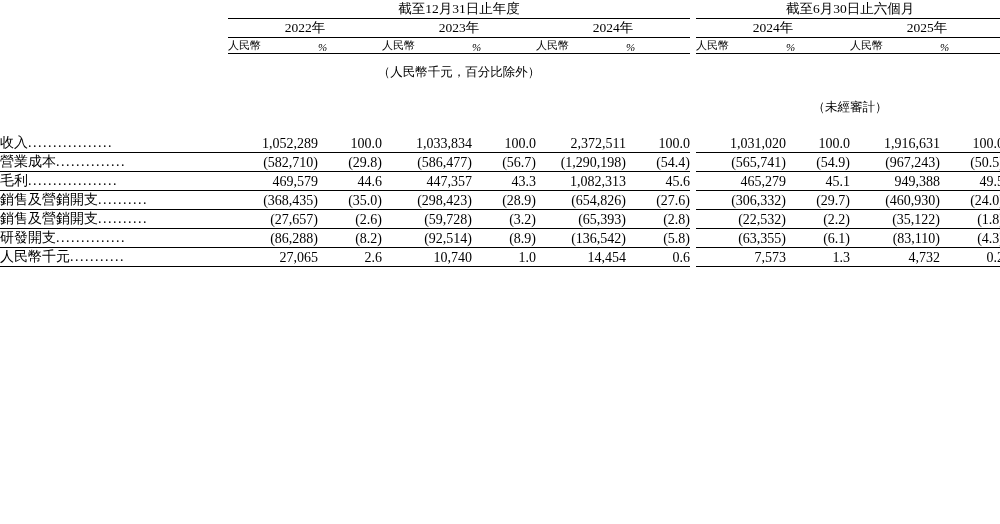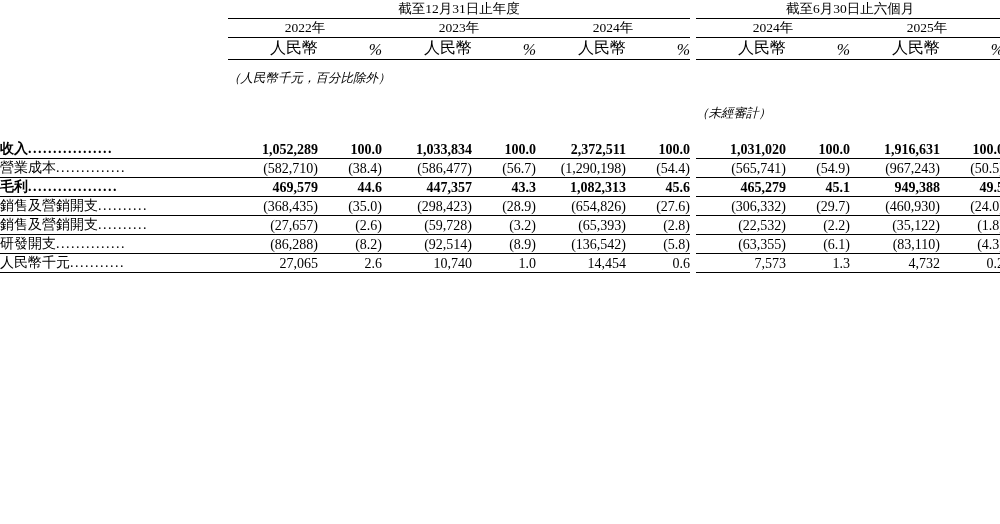--- a/index.html
+++ b/index.html
@@ -54,30 +54,29 @@
   .yr {
     text-align: center;
     font-weight: bold;
     font-size: 13.5px;
     padding-top: 5px;
     padding-bottom: 3px;
     white-space: nowrap;
     margin-top: 27px;
   }
   .unit-hdr {
-    text-align: right;
-    font-size: 16px;
+    text-align: left;
+    font-size: 11px;
     padding-top: 6px;
     padding-bottom: 4px;
     white-space: nowrap;
   }
   .unit-hdr.italic { font-style: italic; }
   .note-line {
-    text-align: left;
-    font-style: italic;
+    text-align: center;
     font-size: 12.5px;
     white-space: nowrap;
   }
   .spacer-row td { height: 18px; }
 
   
   .row-label {
     font-size: 14px;
     white-space: nowrap;
     padding-top: 9px;
@@ -89,21 +88,21 @@
   }
   .num {
     text-align: right;
     font-size: 14px;
     white-space: nowrap;
     padding-top: 9px;
     padding-bottom: 4px;
     padding-right: 2px;
   }
   tr.bold .row-label,
-  tr.bold .num { font-weight: bold; }
+  tr.bold .num { font-weight: normal; }
 
   tr.uline .row-label,
   tr.uline .num {
     border-bottom: 1px solid #000;
   }
   tr.uline .gapcell { border-bottom: none; }
 
   .gapcell { font-size: 0; line-height: 0; }
 </style>
 </head>
@@ -216,21 +215,21 @@
         <td class="gapcell"></td>
         <td class="num">1,031,020</td>
         <td class="num">100.0</td>
         <td class="num">1,916,631</td>
         <td class="num">100.0</td>
       </tr>
 
       <tr class="uline">
         <td class="row-label"><span>營業成本</span><span class="dots">..............</span></td>
         <td class="num">(582,710)</td>
-        <td class="num">(38.4)</td>
+        <td class="num">(29.8)</td>
         <td class="num">(586,477)</td>
         <td class="num">(56.7)</td>
         <td class="num">(1,290,198)</td>
         <td class="num">(54.4)</td>
         <td class="gapcell"></td>
         <td class="num">(565,741)</td>
         <td class="num">(54.9)</td>
         <td class="num">(967,243)</td>
         <td class="num">(50.5)</td>
       </tr>

